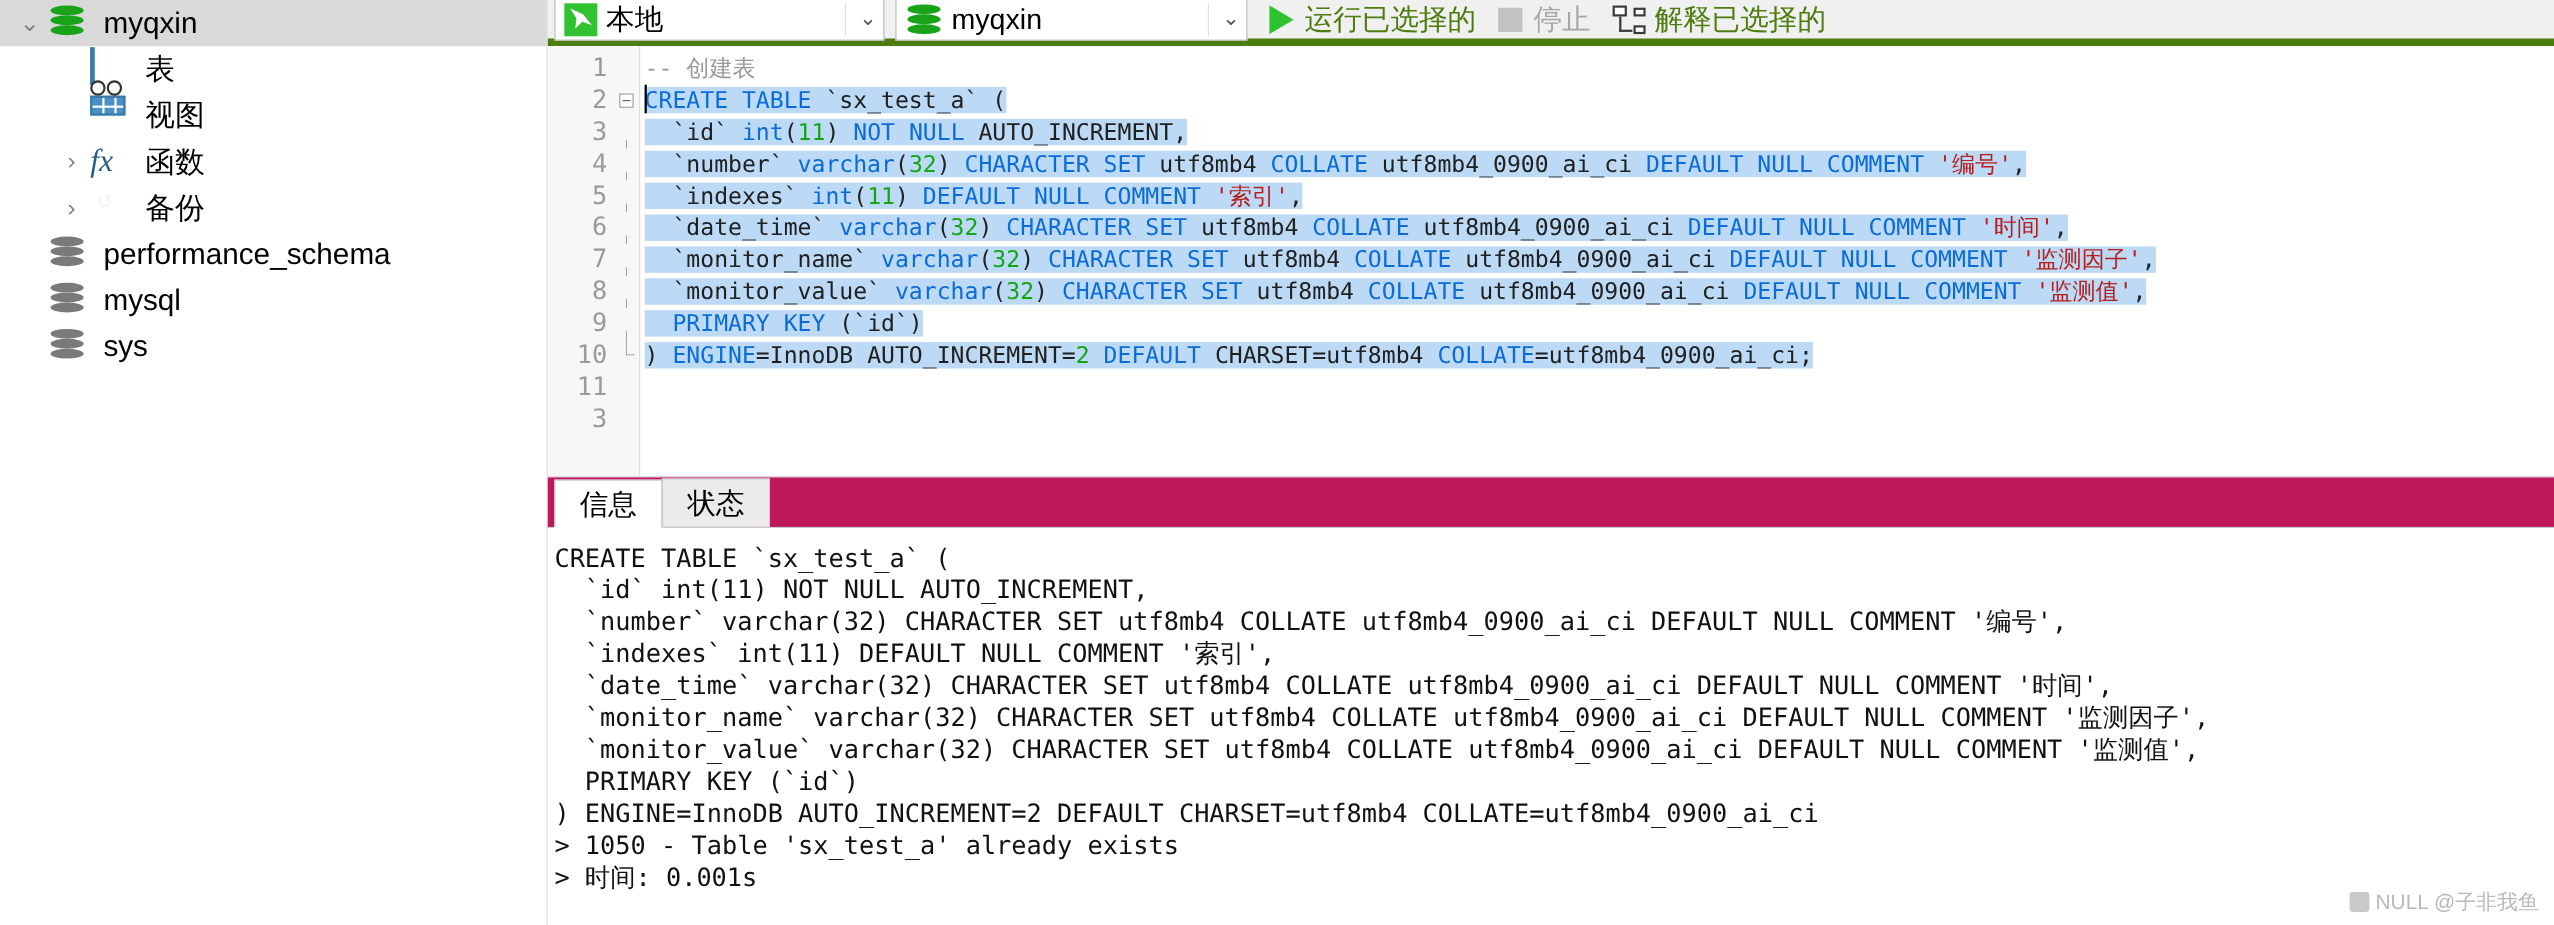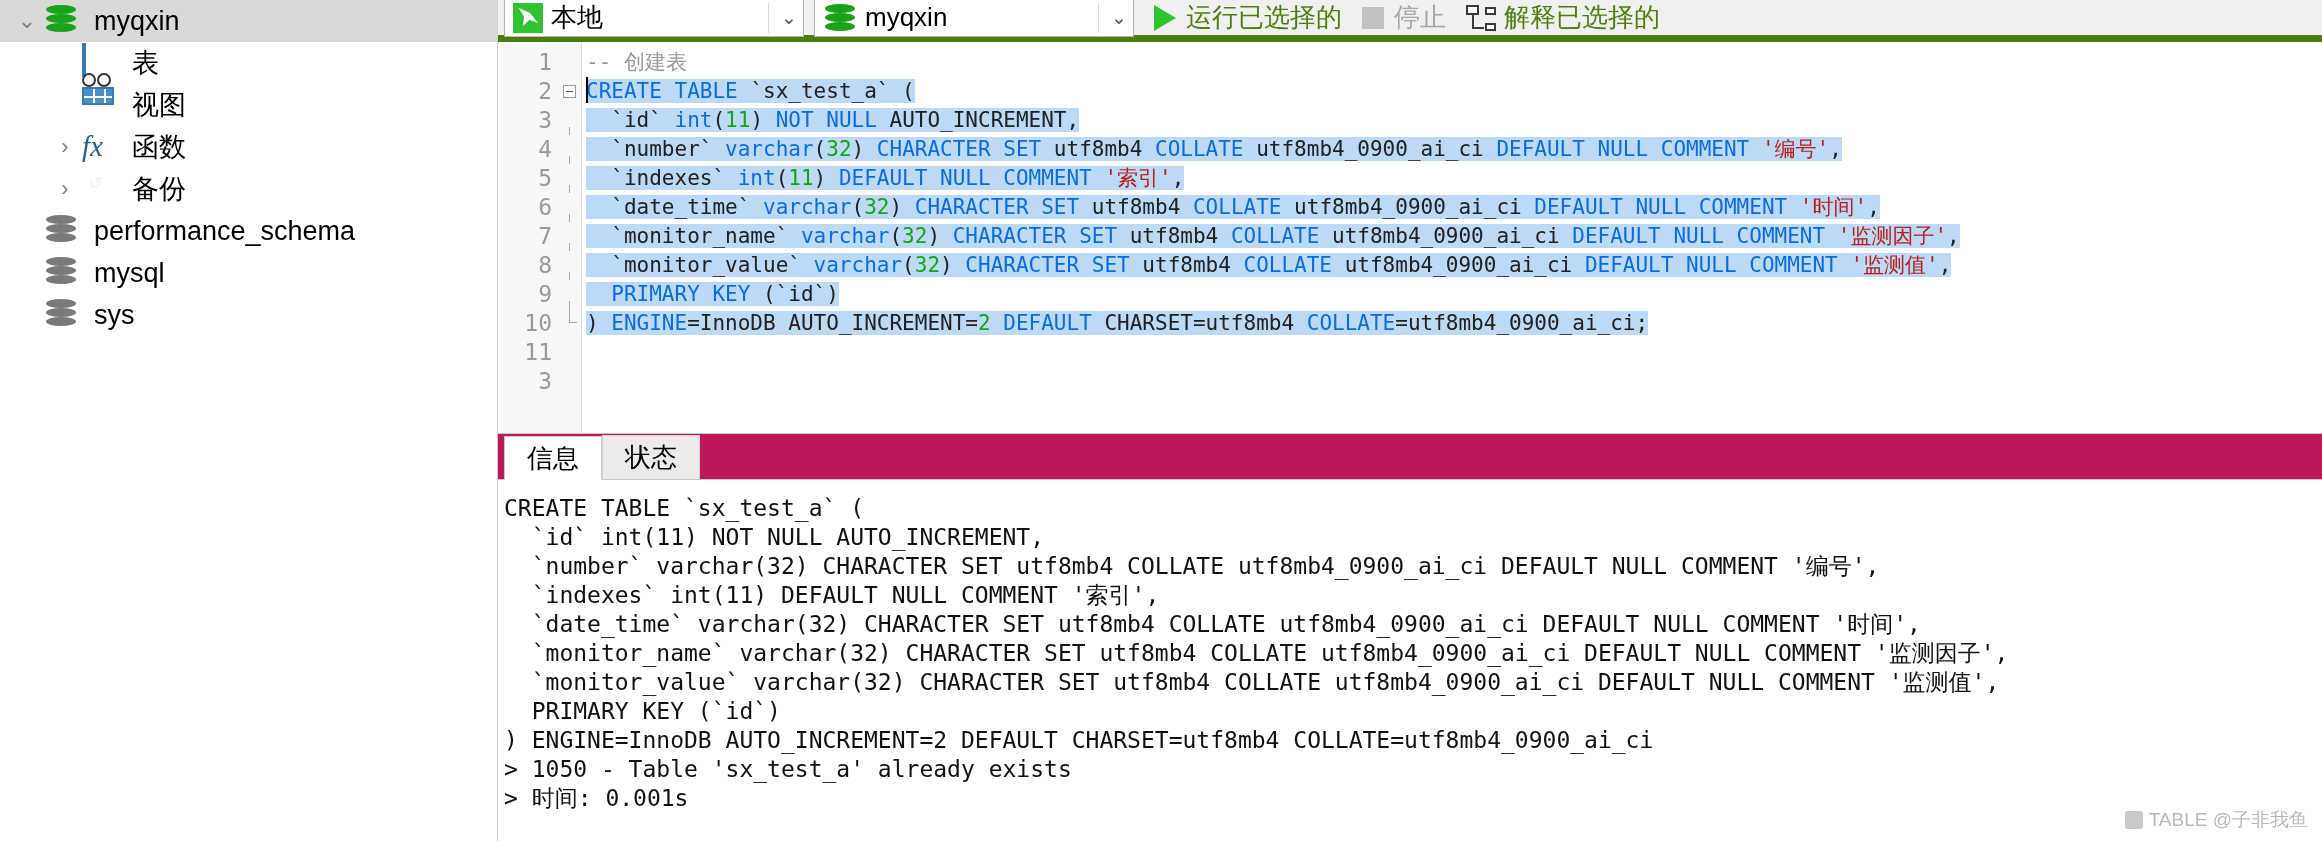--- a/index.html
+++ b/index.html
@@ -505,18 +505,18 @@
           <div class="rtab active">
             <span>信息</span>
           </div>
           <div class="rtab inactive">
             <span>状态</span>
           </div>
         </div>
       <div id="output"><div class="oline">CREATE TABLE `sx_test_a` (</div><div class="oline">  `id` int(11) NOT NULL AUTO_INCREMENT,</div><div class="oline">  `number` varchar(32) CHARACTER SET utf8mb4 COLLATE utf8mb4_0900_ai_ci DEFAULT NULL COMMENT '编号',</div><div class="oline">  `indexes` int(11) DEFAULT NULL COMMENT '索引',</div><div class="oline">  `date_time` varchar(32) CHARACTER SET utf8mb4 COLLATE utf8mb4_0900_ai_ci DEFAULT NULL COMMENT '时间',</div><div class="oline">  `monitor_name` varchar(32) CHARACTER SET utf8mb4 COLLATE utf8mb4_0900_ai_ci DEFAULT NULL COMMENT '监测因子',</div><div class="oline">  `monitor_value` varchar(32) CHARACTER SET utf8mb4 COLLATE utf8mb4_0900_ai_ci DEFAULT NULL COMMENT '监测值',</div><div class="oline">  PRIMARY KEY (`id`)</div><div class="oline">) ENGINE=InnoDB AUTO_INCREMENT=2 DEFAULT CHARSET=utf8mb4 COLLATE=utf8mb4_0900_ai_ci</div><div class="oline">&gt; 1050 - Table 'sx_test_a' already exists</div><div class="oline">&gt; 时间: 0.001s</div></div>
       <div id="watermark">
         <span class="wmlogo"></span>
-        <span>TABLE @子非我鱼</span>
+        <span>NULL @子非我鱼</span>
       </div>
     </div>
 
   </div>
 </div>
 
 </body></html>

